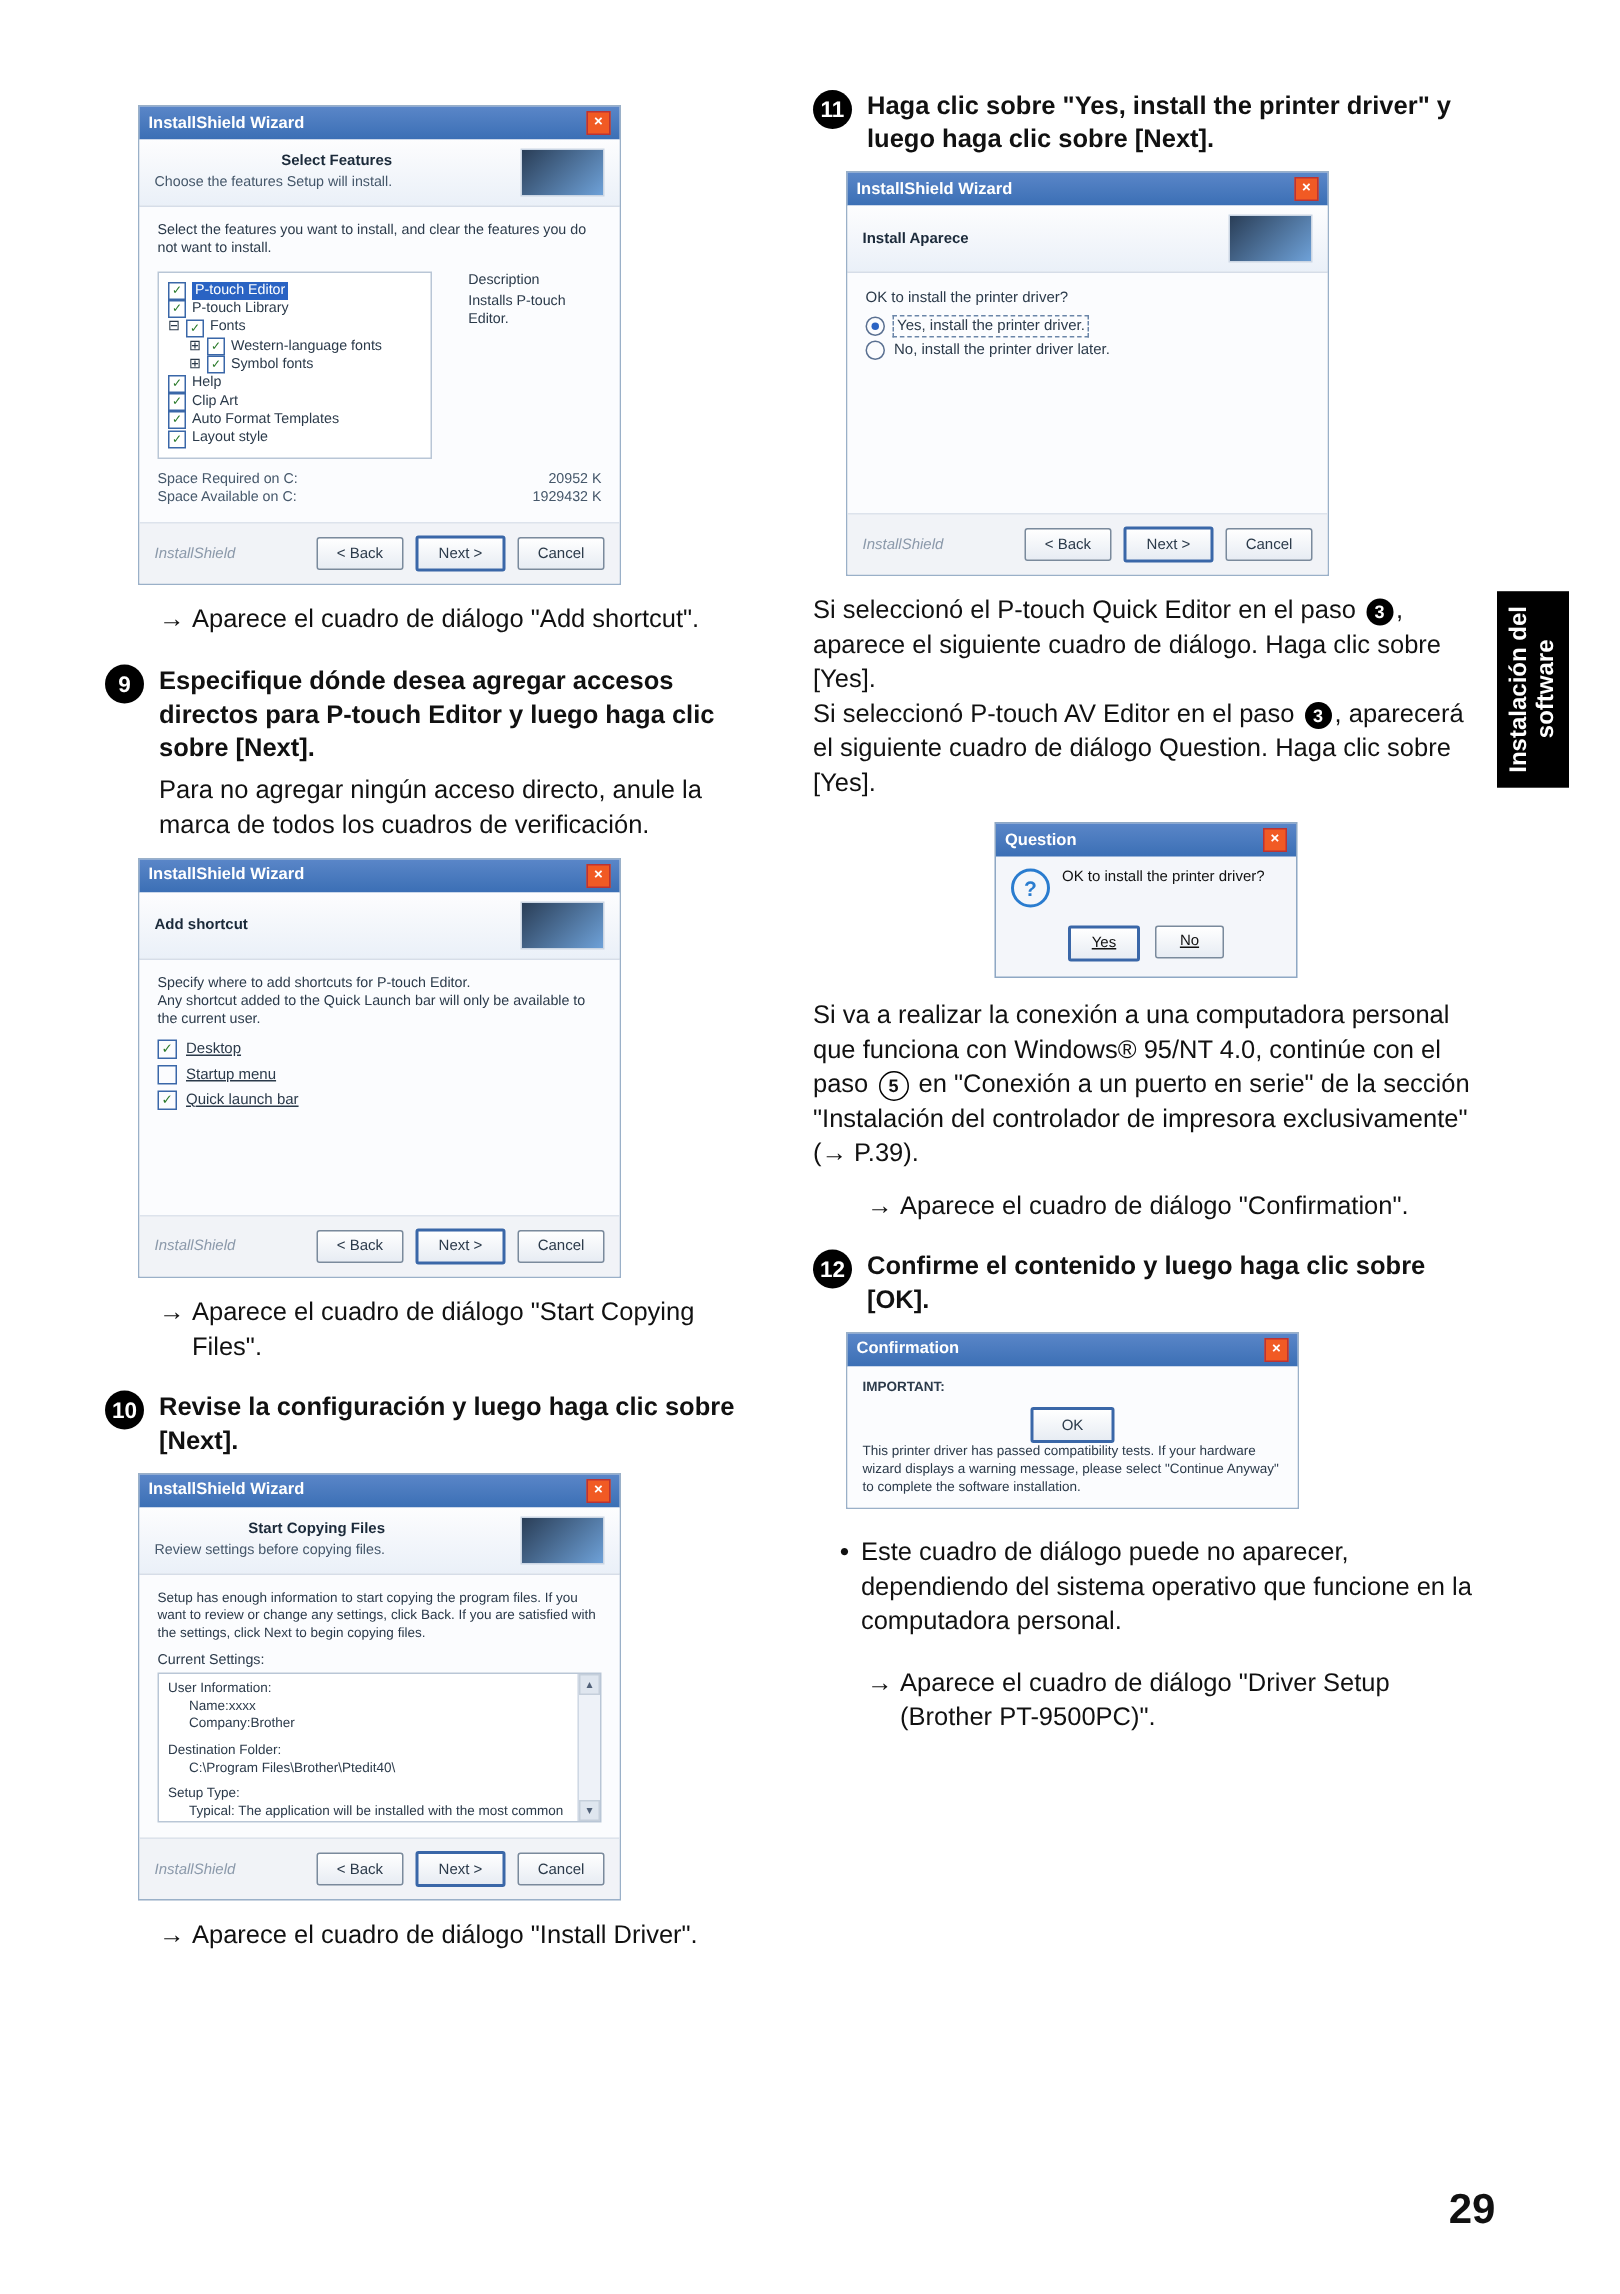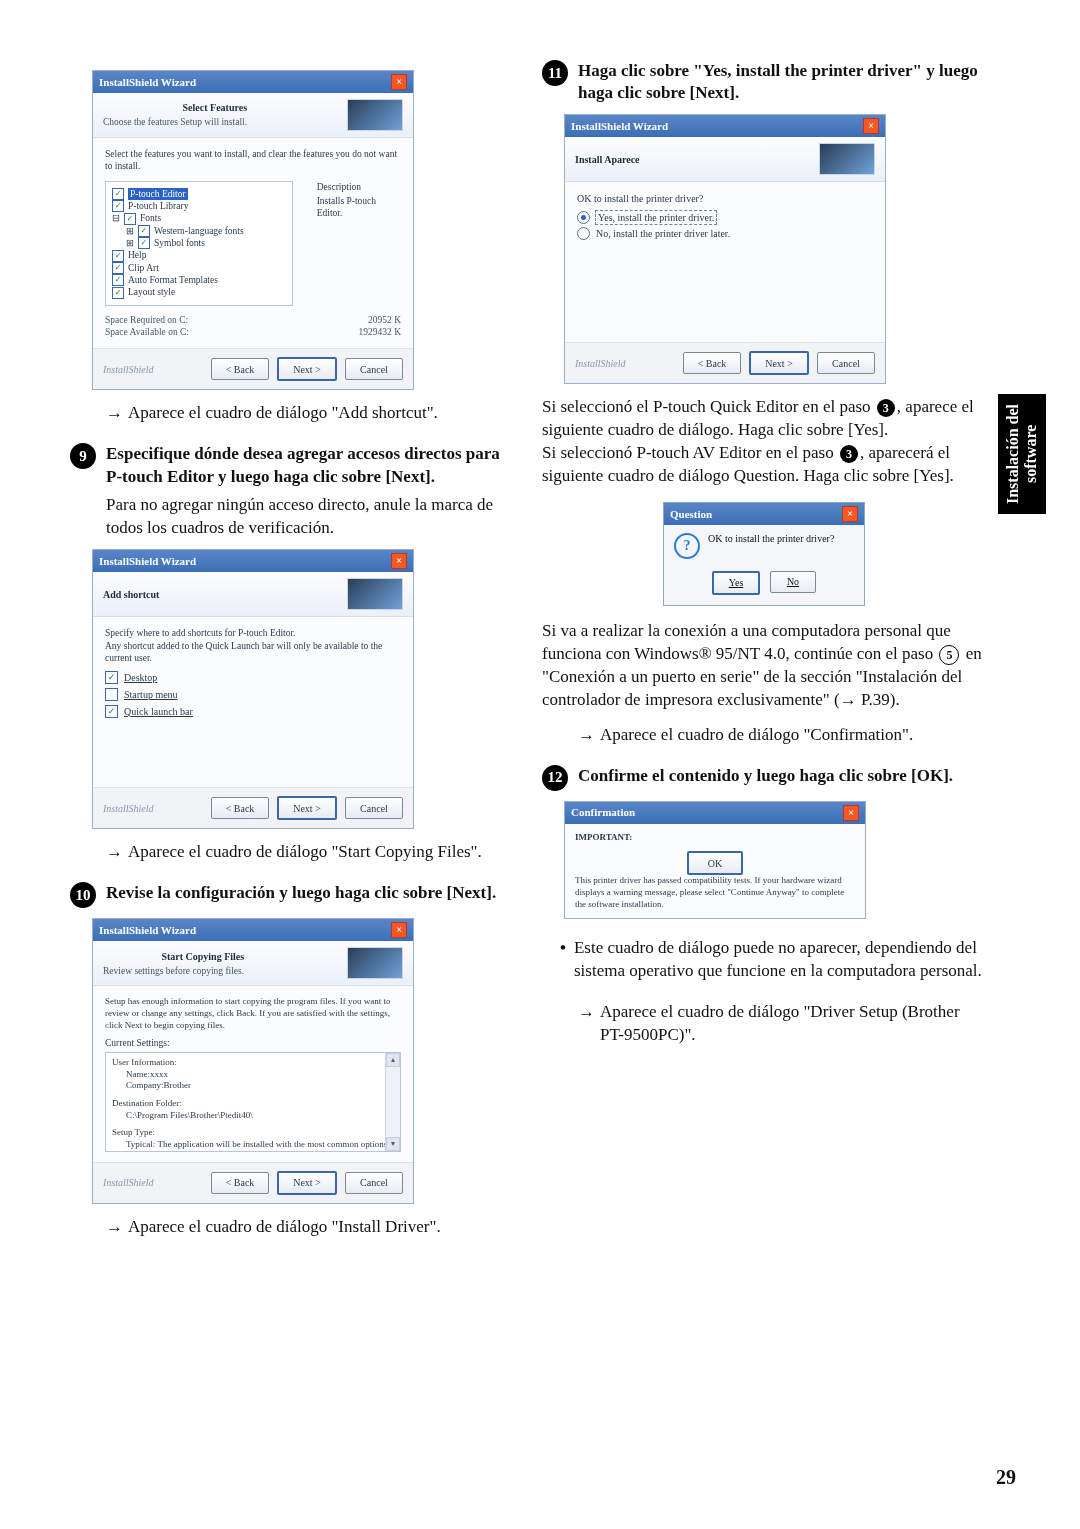--- a/index.html
+++ b/index.html
@@ -7,21 +7,21 @@
     --text:#111; --muted:#777;
     --win-blue:#2c6fb3;
     --link:#004698;
     --dlg-border:#9ab0c8;
     --bg:#ffffff;
   }
   html,body{margin:0;padding:0;background:#fff;}
   .page{
     width:var(--page-w); height:var(--page-h);
     background:var(--bg); position:relative;
-    font-family:Liberation Serif, serif; color:var(--text);
+    font-family:Liberation Sans, sans-serif; color:var(--text);
     box-sizing:border-box; padding:60px 94px 40px 70px;
   }
   .cols{display:flex;gap:28px;}
   .col{flex:1;min-width:0;}
   .kicker{position:relative;padding-left:22px;font-size:17px;line-height:1.35;}
   .kicker::before{content:"→";position:absolute;left:0;top:0;}
   .bodytext{font-size:17px;line-height:1.35;padding-left:0;}
   .bodytext .ref{display:inline-flex;align-items:center;justify-content:center;
     width:18px;height:18px;border:1.5px solid #000;border-radius:50%;
     font-size:12px;font-weight:700;line-height:1;margin:0 2px;}
@@ -109,21 +109,21 @@
   
   .conf-body{font-size:9px;line-height:1.3;color:#2b3a4a;}
   .conf-body .imp{font-weight:700;}
 
   
   .side-tab{position:absolute;right:34px;top:394px;transform-origin:100% 0;}
   .side-tab .tab{background:#000;color:#fff;font-weight:700;font-size:16px;
     padding:10px 6px;writing-mode:vertical-rl;transform:rotate(180deg);text-align:center;}
 
   
-  .pagenum{position:absolute;right:64px;bottom:40px;font-weight:800;font-size:20px;}
+  .pagenum{position:absolute;right:83px;bottom:40px;font-weight:800;font-size:28px;}
   
   .u{text-decoration:underline;}
 </style>
 </head>
 <body>
 
 <div class="page">
   <div class="cols">
 
     <div class="col">

